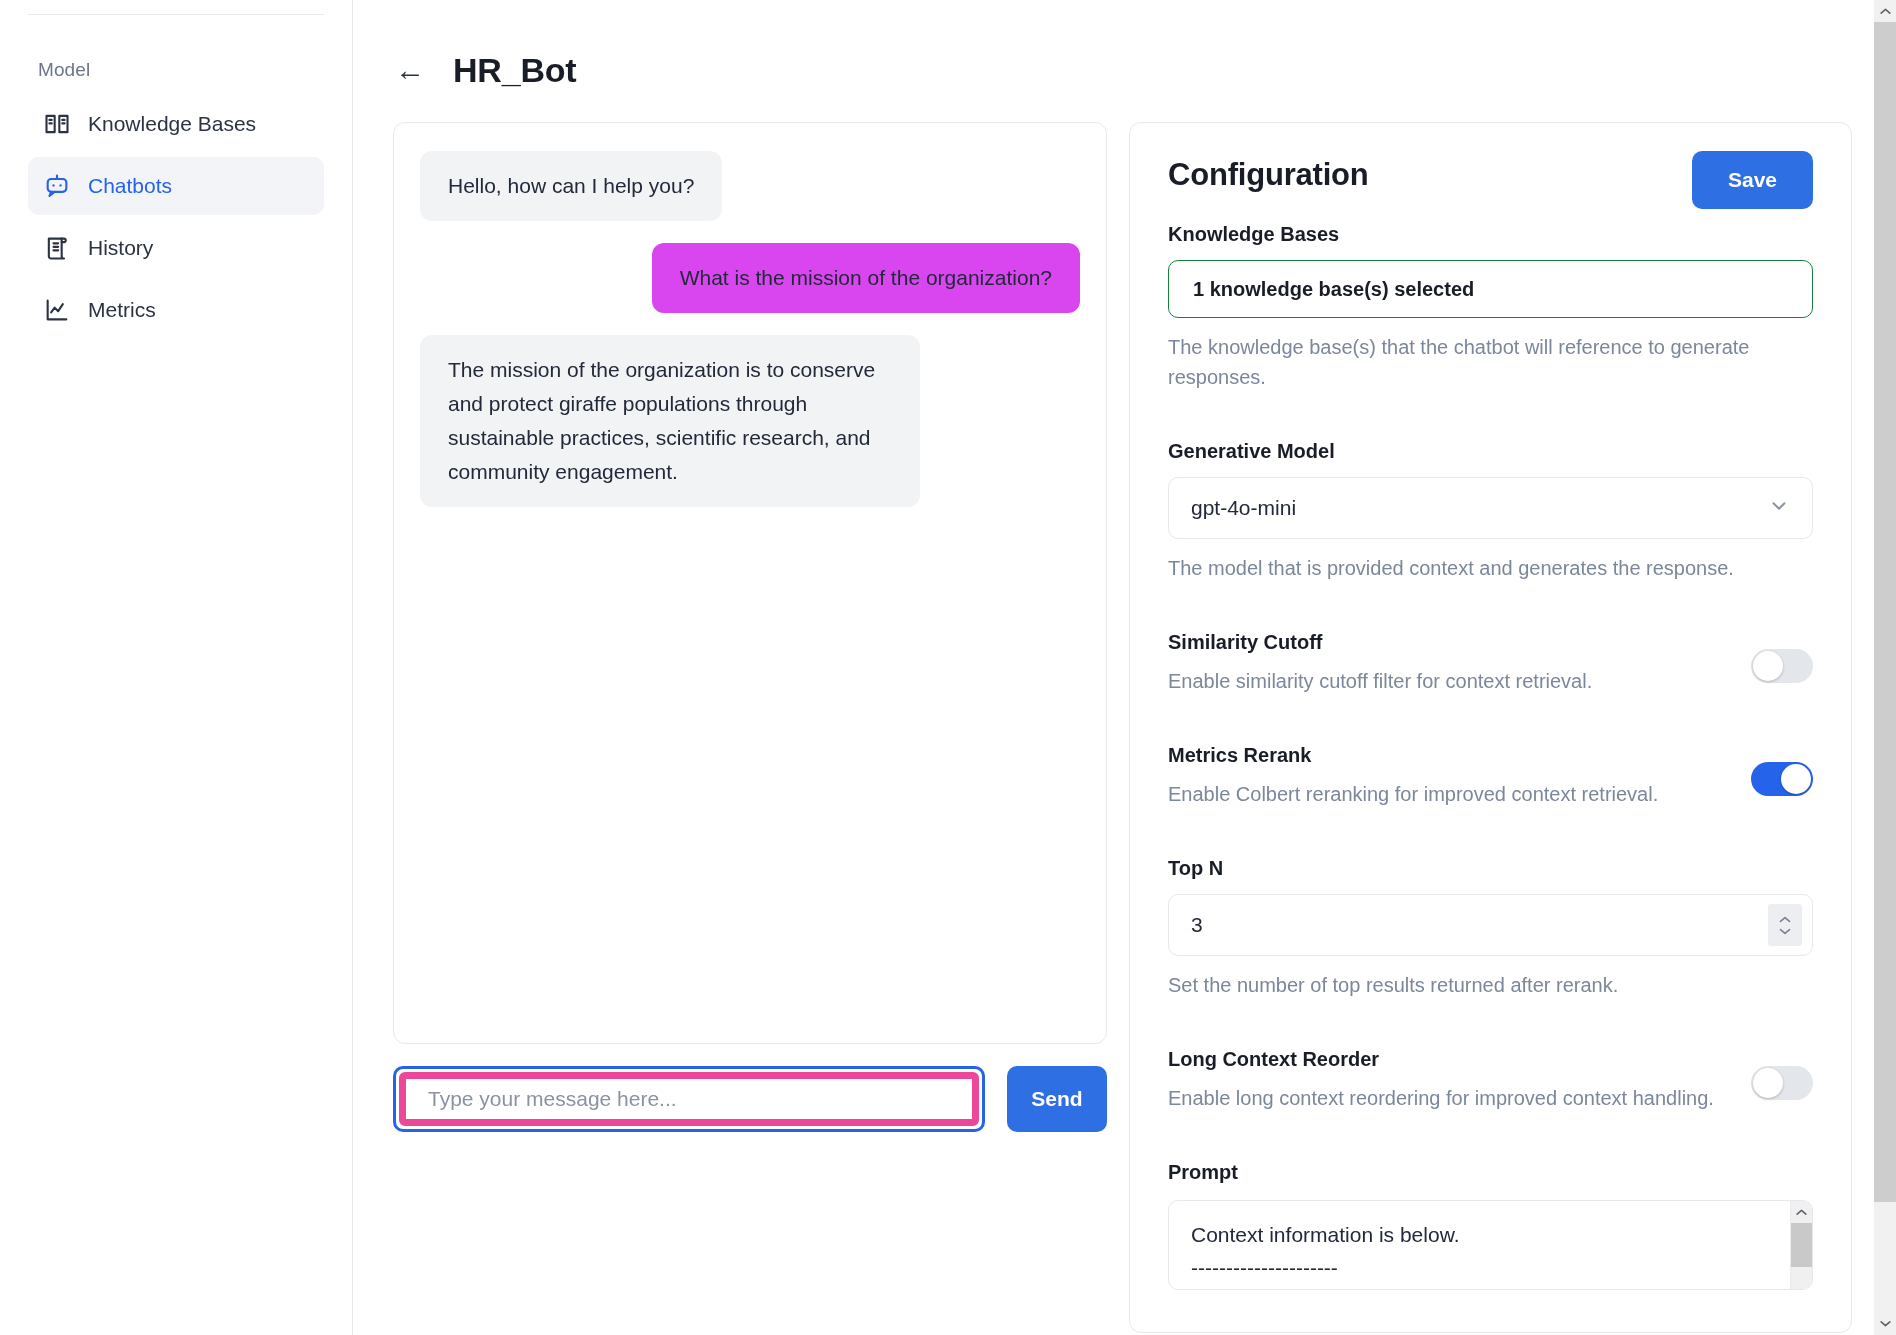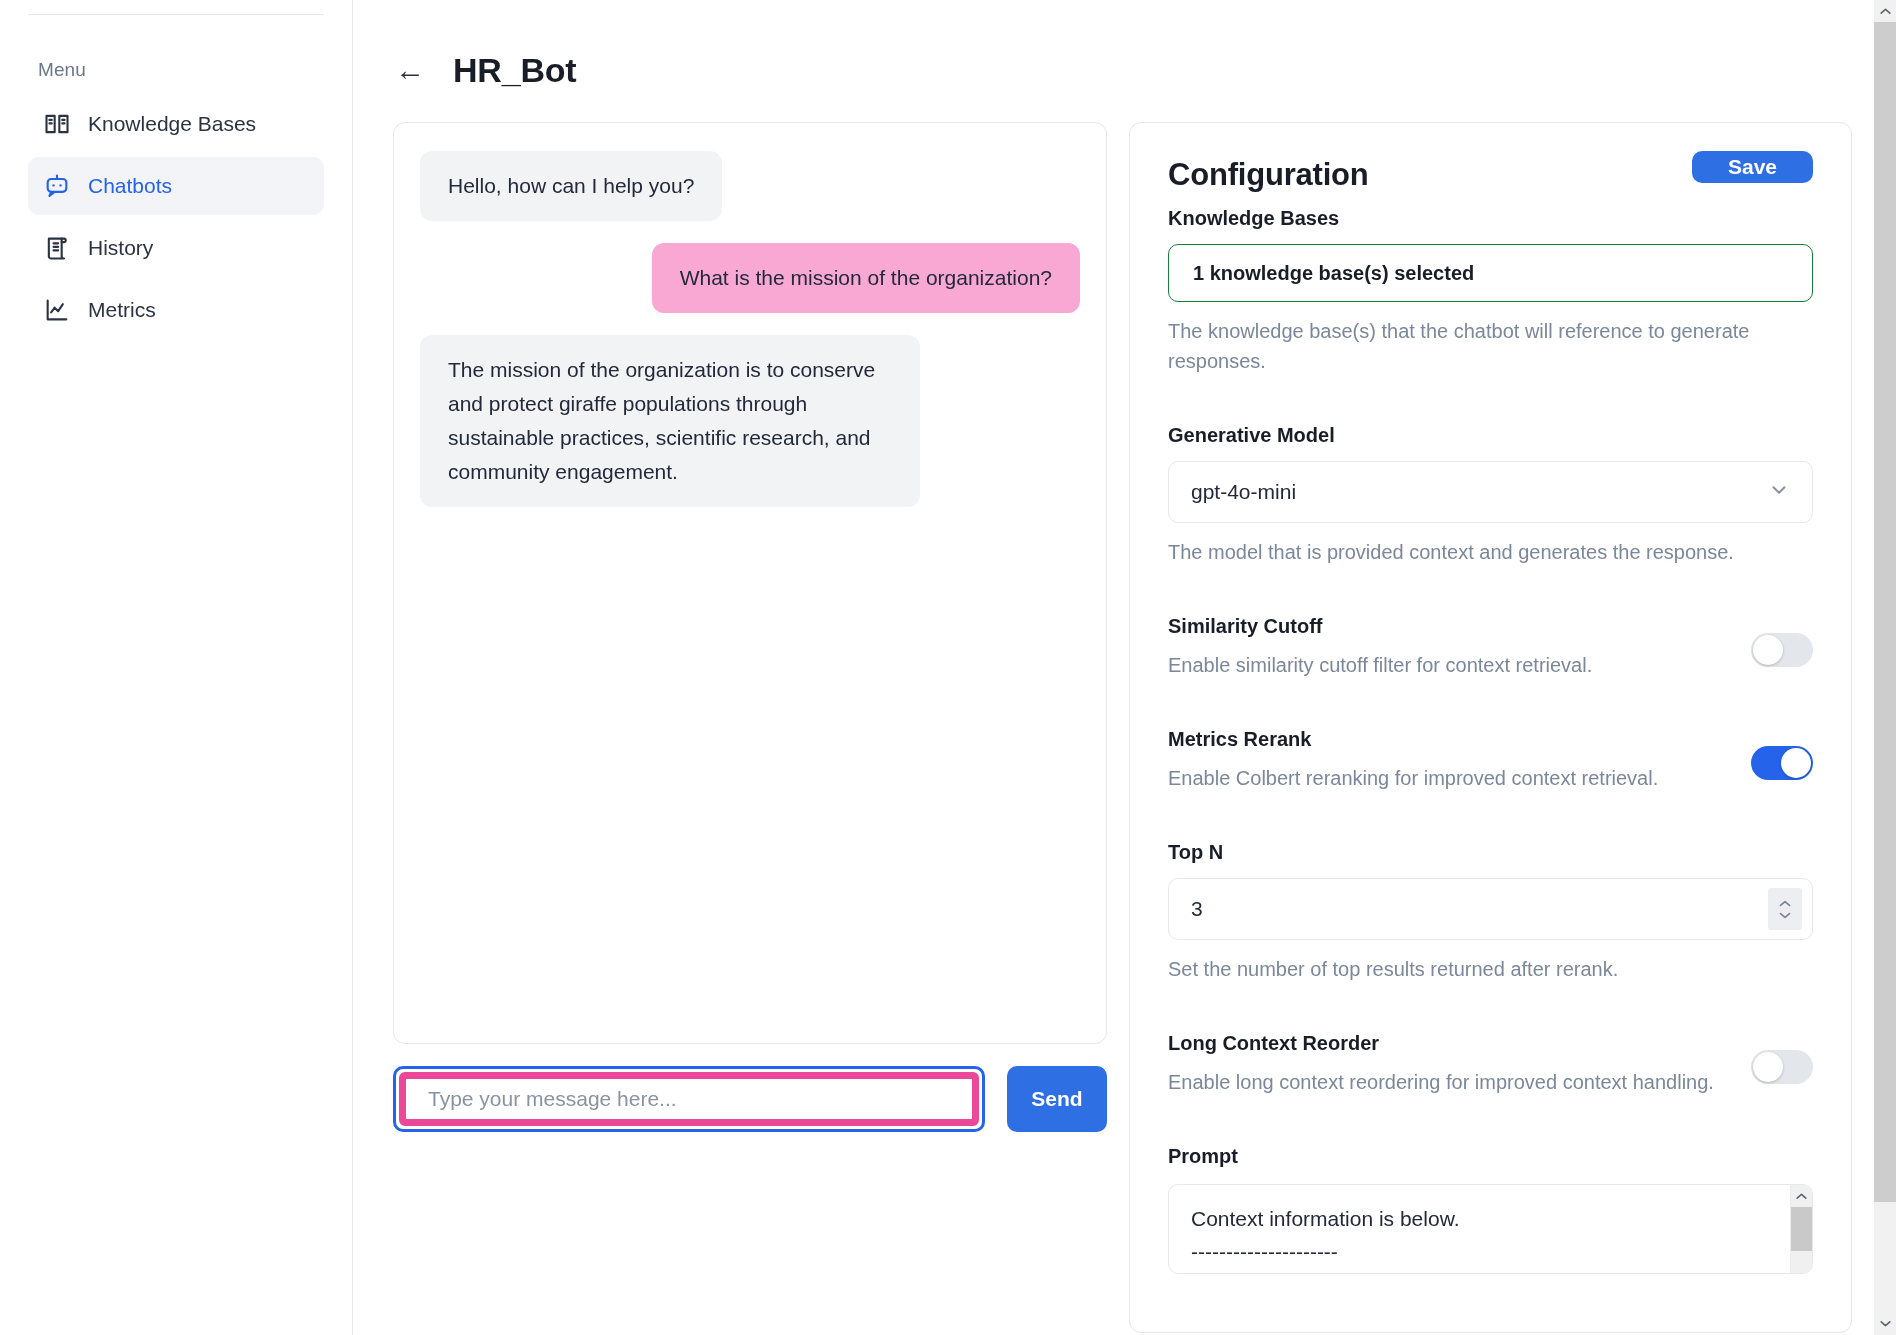--- a/index.html
+++ b/index.html
@@ -161,21 +161,21 @@
     font-size: 21px;
     line-height: 1.62;
     color: #23293a;
     word-wrap: break-word;
   }
   .bubble.bot {
     background: #f1f3f5;
     align-self: flex-start;
   }
   .bubble.user {
-    background: #f9a8d4;
+    background: #d946ef;
     align-self: flex-end;
   }
 
   .composer {
     display: flex;
     align-items: stretch;
     gap: 22px;
     margin-top: 22px;
     height: 66px;
   }
@@ -240,21 +240,21 @@
     color: #191d27;
   }
   .save-btn {
     background: #2f6fe4;
     border: none;
     border-radius: 10px;
     color: #fff;
     font-size: 21px;
     font-weight: 700;
     font-family: "Liberation Sans", sans-serif;
-    padding: 4px 36px;
+    padding: 17px 36px;
     cursor: pointer;
     margin-top: -6px;
   }
 
   .field-label {
     font-size: 20px;
     font-weight: 700;
     color: #191d27;
     margin-bottom: 14px;
   }
@@ -431,21 +431,21 @@
   }
 </style>
 </head>
 <body>
 
 <div id="app">
 
   <aside class="sidebar">
     <div class="brand-divider"></div>
 
-    <div class="menu-label">Menu</div>
+    <div class="menu-label">Model</div>
 
     <nav class="nav">
 
       <div class="nav-item">
         <span class="nav-ico">
           <svg width="28" height="28" viewBox="0 0 24 24" fill="none" stroke-width="1.8" stroke-linecap="round" stroke-linejoin="round">
             <path d="M3 5h7v14H3z"></path>
               <path d="M14 5h7v14h-7z"></path>
               <path d="M5.5 8.5h2M5.5 11.5h2M16.5 8.5h2M16.5 11.5h2"></path>
           </svg>

